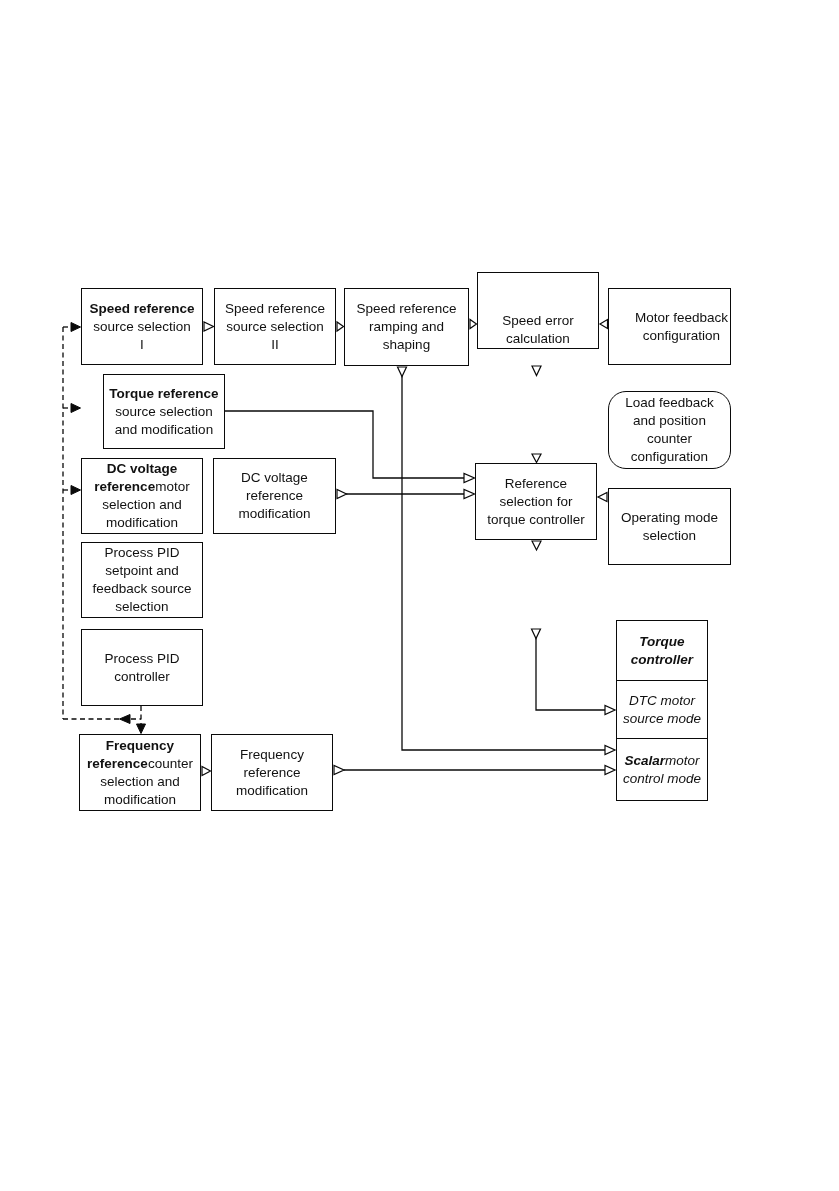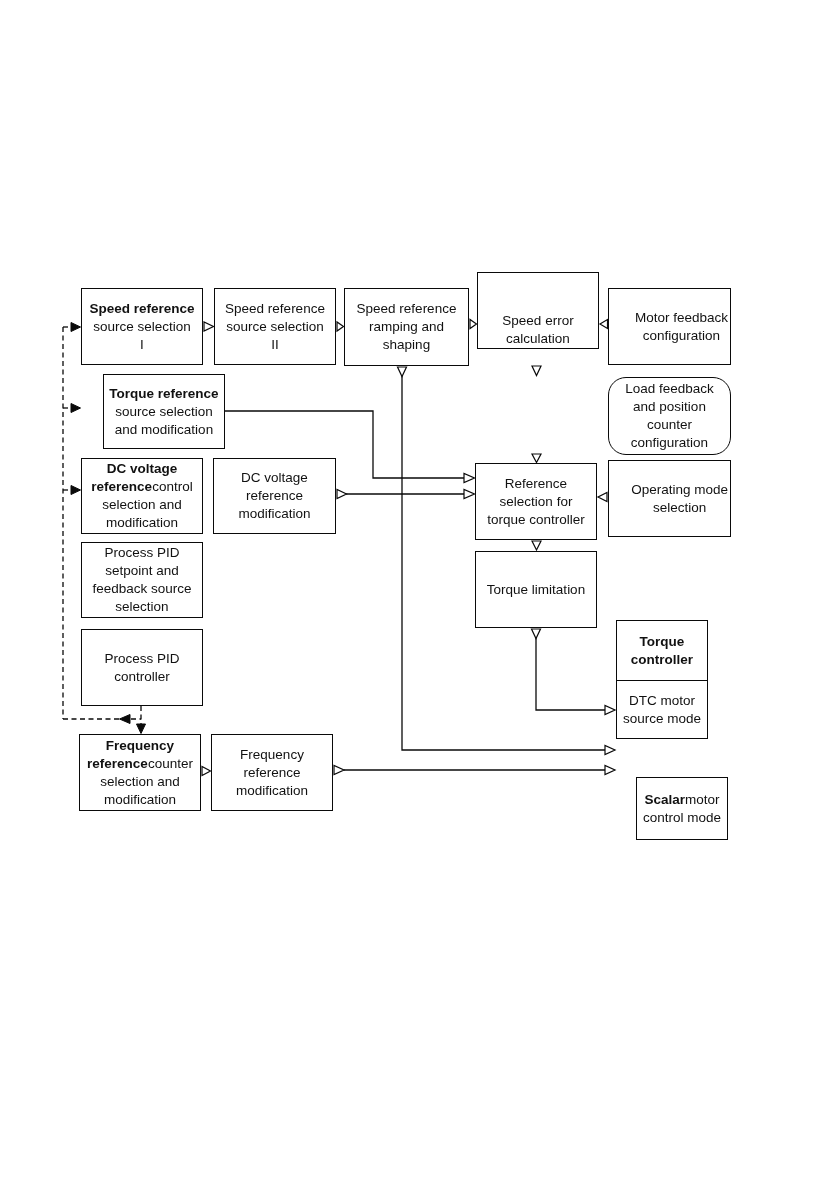--- a/index.html
+++ b/index.html
@@ -45,20 +45,21 @@
     position: absolute;
     box-sizing: border-box;
     border: 1.5px solid #0a0a0a;
     background: #ffffff;
     display: flex;
     align-items: center;
     justify-content: center;
     text-align: center;
     font-size: 13.5px;
     line-height: 18px;
+    font-style: italic;
   }
   #footer-rule {
     position: absolute;
     left: 61px;
     top: 1132px;
     width: 682px;
     height: 2px;
     background: #0a0a0a;
   }
   .ln    { stroke: #0a0a0a; stroke-width: 1.3; fill: none; }
@@ -149,78 +150,75 @@
 configuration</span></div>
   </div>
 
   <div class="box" style="left:81px; top:374px; width:122px; height:75px;margin-left:22px;">
     <div class="txt"><span class="b">Torque reference</span><span>
 source selection
 and modification</span></div>
   </div>
 
 
-  <div class="box" style="left:608px; top:377px; width:123px; height:78px;border-radius:18px;">
+  <div class="box" style="left:608px; top:391px; width:123px; height:78px;border-radius:18px;">
     <div class="txt"><span>Load feedback
 and position
 counter
 configuration</span></div>
   </div>
 
   <div class="box" style="left:81px; top:458px; width:122px; height:76px;">
     <div class="txt"><span class="b">DC voltage
-reference</span><span>control
+reference</span><span>motor
 selection and
 modification</span></div>
   </div>
 
   <div class="box" style="left:213px; top:458px; width:123px; height:76px;">
     <div class="txt"><span>DC voltage
 reference
 modification</span></div>
   </div>
 
   <div class="box" style="left:475px; top:463px; width:122px; height:77px;">
     <div class="txt"><span>Reference
 selection for
 torque controller</span></div>
   </div>
 
-  <div class="box" style="left:608px; top:460px; width:123px; height:77px;justify-content:flex-end;">
+  <div class="box" style="left:608px; top:488px; width:123px; height:77px;">
     <div class="txt"><span>Operating mode
 selection</span></div>
   </div>
 
   <div class="box" style="left:81px; top:542px; width:122px; height:76px;">
     <div class="txt"><span>Process PID
 setpoint and
 feedback source
 selection</span></div>
   </div>
 
-  <div class="box" style="left:475px; top:551px; width:122px; height:77px;">
-    <div class="txt"><span>Torque limitation</span></div>
-  </div>
 
   <div class="box" style="left:81px; top:629px; width:122px; height:77px;">
     <div class="txt"><span>Process PID
 controller</span></div>
   </div>
 
   <div class="tc-section" style="left:616px; top:620px; width:92px; height:61px;">
     <div class="txt"><span class="b">Torque
 controller</span></div>
   </div>
 
   <div class="tc-section" style="left:616px; top:680px; width:92px; height:59px;">
     <div class="txt"><span>DTC motor
 source mode</span></div>
   </div>
 
-  <div class="tc-section" style="left:636px; top:738px; width:92px; height:63px;margin-top:39px;">
+  <div class="tc-section" style="left:616px; top:738px; width:92px; height:63px;">
     <div class="txt"><span class="b">Scalar</span><span>motor
 control mode</span></div>
   </div>
 
   <div class="box" style="left:79px; top:734px; width:122px; height:77px;">
     <div class="txt"><span class="b">Frequency
 reference</span><span>counter
 selection and
 modification</span></div>
   </div>

